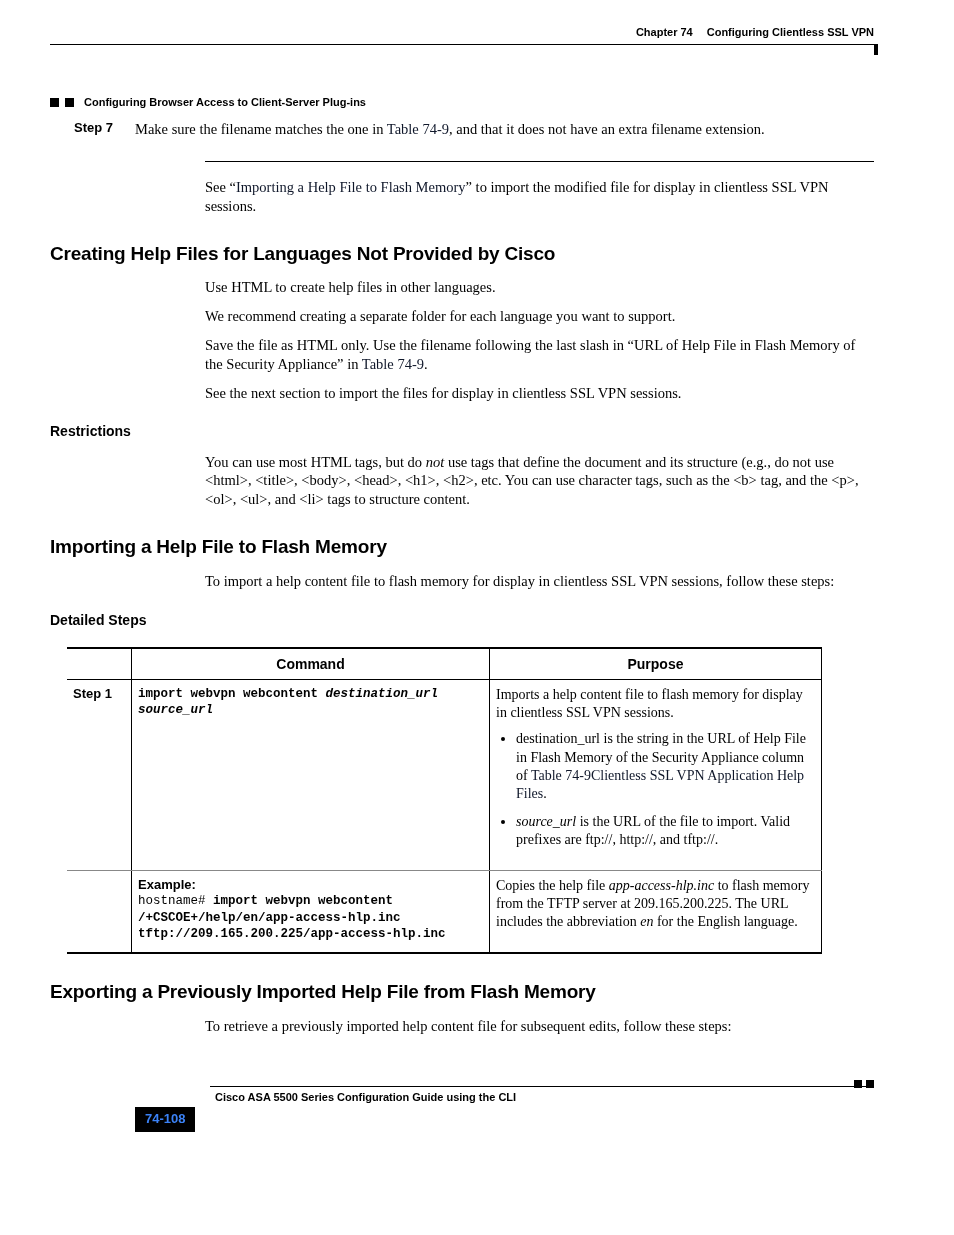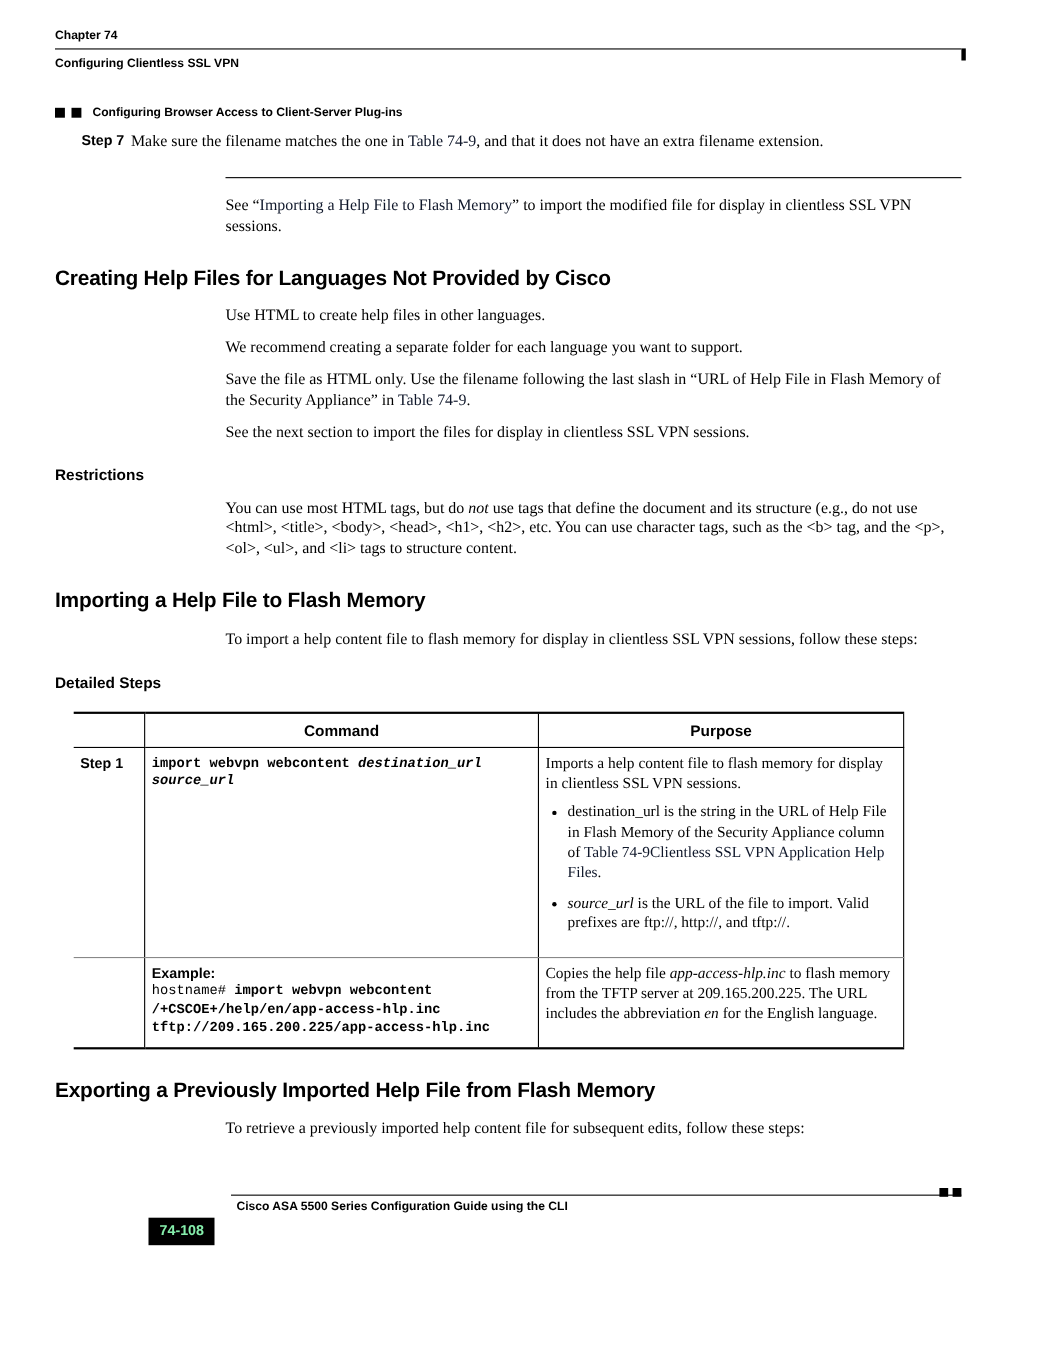--- a/index.html
+++ b/index.html
@@ -26,21 +26,20 @@
     position: absolute;
     top: 26px;
     left: 50px;
     right: 80px;
     display: flex;
     justify-content: flex-end;
     gap: 14px;
     font-family: Arial, Helvetica, sans-serif;
     font-weight: bold;
     font-size: 11px;
-    flex-direction: column;
   }
   .sub-header-row {
     position: absolute;
     top: 52px;
     left: 50px;
     right: 80px;
     display: flex;
     align-items: center;
     gap: 6px;
     margin-top: 44px;
@@ -65,21 +64,21 @@
     background: #000;
   }
   .content {
     margin-top: 90px;
     margin-left: 85px;
     font-size: 14.5px;
     line-height: 1.3;
   }
   .step-row {
     display: flex;
-    gap: 6px;
+    gap: 22px;
     margin-bottom: 10px;
   }
   .step-label {
     font-family: Arial, Helvetica, sans-serif;
     font-weight: bold;
     font-size: 13px;
     width: 46px;
     flex-shrink: 0;
     margin-left: -68px;
     text-align: right;
@@ -181,21 +180,21 @@
   }
   .footer .guide {
     font-family: Arial, Helvetica, sans-serif;
     font-weight: bold;
     font-size: 11px;
     margin-left: 80px;
     margin-top: 3px;
   }
   .footer .pagenum {
     background: #000;
-    color: #86efac;
+    color: #3b82f6;
     font-family: Arial, Helvetica, sans-serif;
     font-weight: bold;
     font-size: 13px;
     padding: 4px 10px;
     display: inline-block;
     margin-top: 3px;
   }
   .footer .sq-end {
     position: absolute;
     right: 0px;

